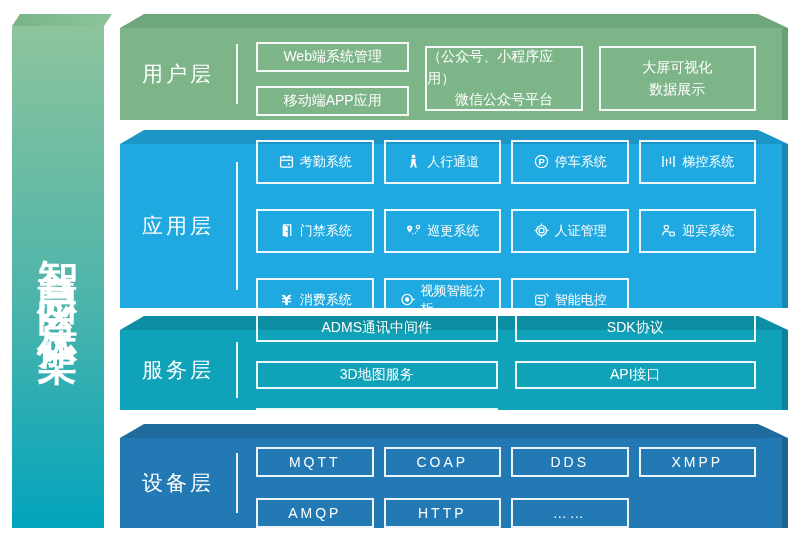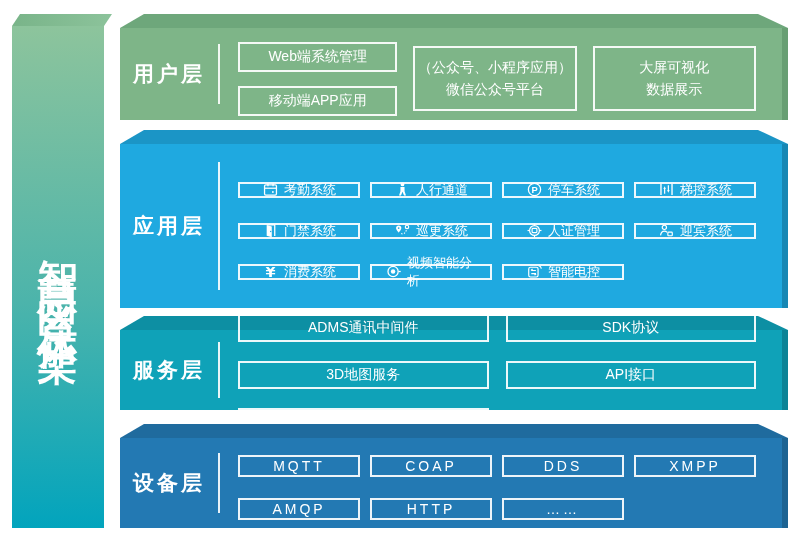--- a/index.html
+++ b/index.html
@@ -16,22 +16,22 @@
     display:flex; align-items:center; justify-content:center; }
   .sidebar-title { writing-mode:vertical-rl; text-orientation:upright;
     color:#fff; font-size:40px; font-weight:700; letter-spacing:14px; line-height:1; }
 
   
   .layer { position:absolute; left:120px; width:668px; }
   .layer-top { height:14px;
     clip-path:polygon(24px 0,calc(100% - 30px) 0,100% 100%,0 100%); }
   .layer-side { position:absolute; right:0; top:14px; bottom:0; width:6px; }
   .layer-front { position:relative; width:662px; display:flex; align-items:center; }
-  .layer-label { width:98px; text-align:center; color:#fff; font-size:21px;
-    font-weight:700; letter-spacing:3px; flex:0 0 auto; }
+  .layer-label { width:116px; text-align:center; color:#fff; font-size:21px;
+    font-weight:400; letter-spacing:3px; flex:0 0 auto; }
   .vdivider { width:2px; background:rgba(255,255,255,.9); align-self:stretch; flex:0 0 auto; }
   .boxes { flex:1 1 auto; padding:0 26px 0 18px; }
 
   .wbox { border:2px solid rgba(255,255,255,.92); color:#fff;
     display:flex; align-items:center; justify-content:center; text-align:left;margin-top:9px; }
 
   
   .l-user { top:14px; }
   .l-user .layer-top { background:#6ea77b; }
   .l-user .layer-front { height:92px; background:#7eb588; }
@@ -43,42 +43,42 @@
   .stack .wbox { height:30px; font-size:14px; }
   .tallbox { height:65px; flex-direction:column; font-size:14px; line-height:1.55; }
 
   
   .l-app { top:130px; }
   .l-app .layer-top { background:#1b95c6; }
   .l-app .layer-front { height:164px; background:#1fa9e0; }
   .l-app .layer-side { background:#1787b4; }
   .l-app .vdivider { margin:18px 0; }
   .l-app .boxes { display:grid; grid-template-columns:repeat(4,1fr); gap:16px 10px; }
-  .l-app .wbox { height:16px; font-size:13px; gap:5px; padding:0 13px; }
+  .l-app .wbox { height:44px; font-size:13px; gap:5px; padding:0 13px; }
   .icon { flex:0 0 auto; display:inline-flex; }
   .icon svg { display:block; }
 
   
   .l-service { top:316px; }
   .l-service .layer-top { background:#0d8fa3; }
   .l-service .layer-front { height:80px; background:#0fa2b8; }
   .l-service .layer-side { background:#0c8396; }
   .l-service .vdivider { margin:12px 0; }
   .l-service .boxes { display:grid; grid-template-columns:repeat(2,1fr); gap:10px 17px; }
   .l-service .wbox { height:28px; font-size:14px; }
   .bio-sub { font-size:9px; letter-spacing:0; margin-left:1px;font-weight:bold; }
 
   
   .l-device { top:424px; }
   .l-device .layer-top { background:#1f6b9e; }
   .l-device .layer-front { height:90px; background:#2379b3; }
   .l-device .layer-side { background:#1d6392; }
   .l-device .vdivider { margin:15px 0; }
   .l-device .boxes { display:grid; grid-template-columns:repeat(4,1fr); gap:12px 10px; }
-  .l-device .wbox { height:22px; font-size:14px; letter-spacing:3px; }
+  .l-device .wbox { height:30px; font-size:14px; letter-spacing:3px; }
 </style>
 </head>
 <body>
 
 <div class="stage">
 
   <div class="sidebar-top"></div>
   <div class="sidebar-front">
     <div class="sidebar-title">智慧园区总体架</div>
   </div>

